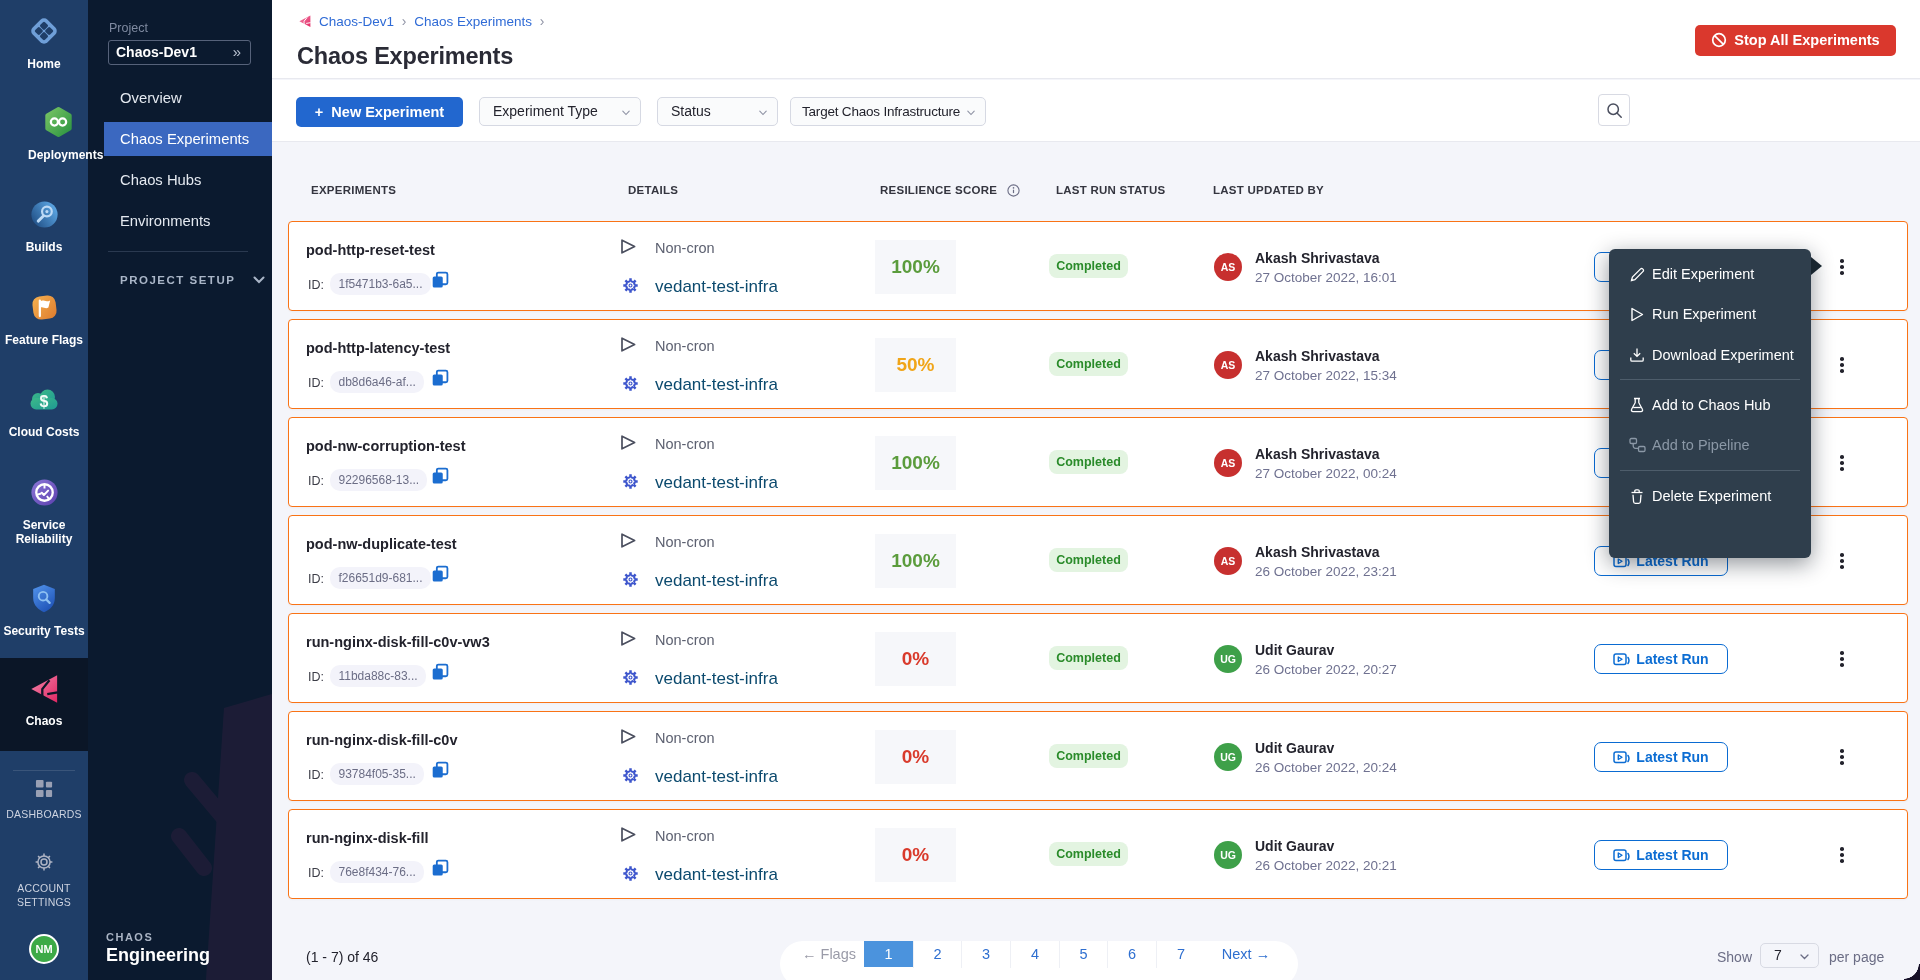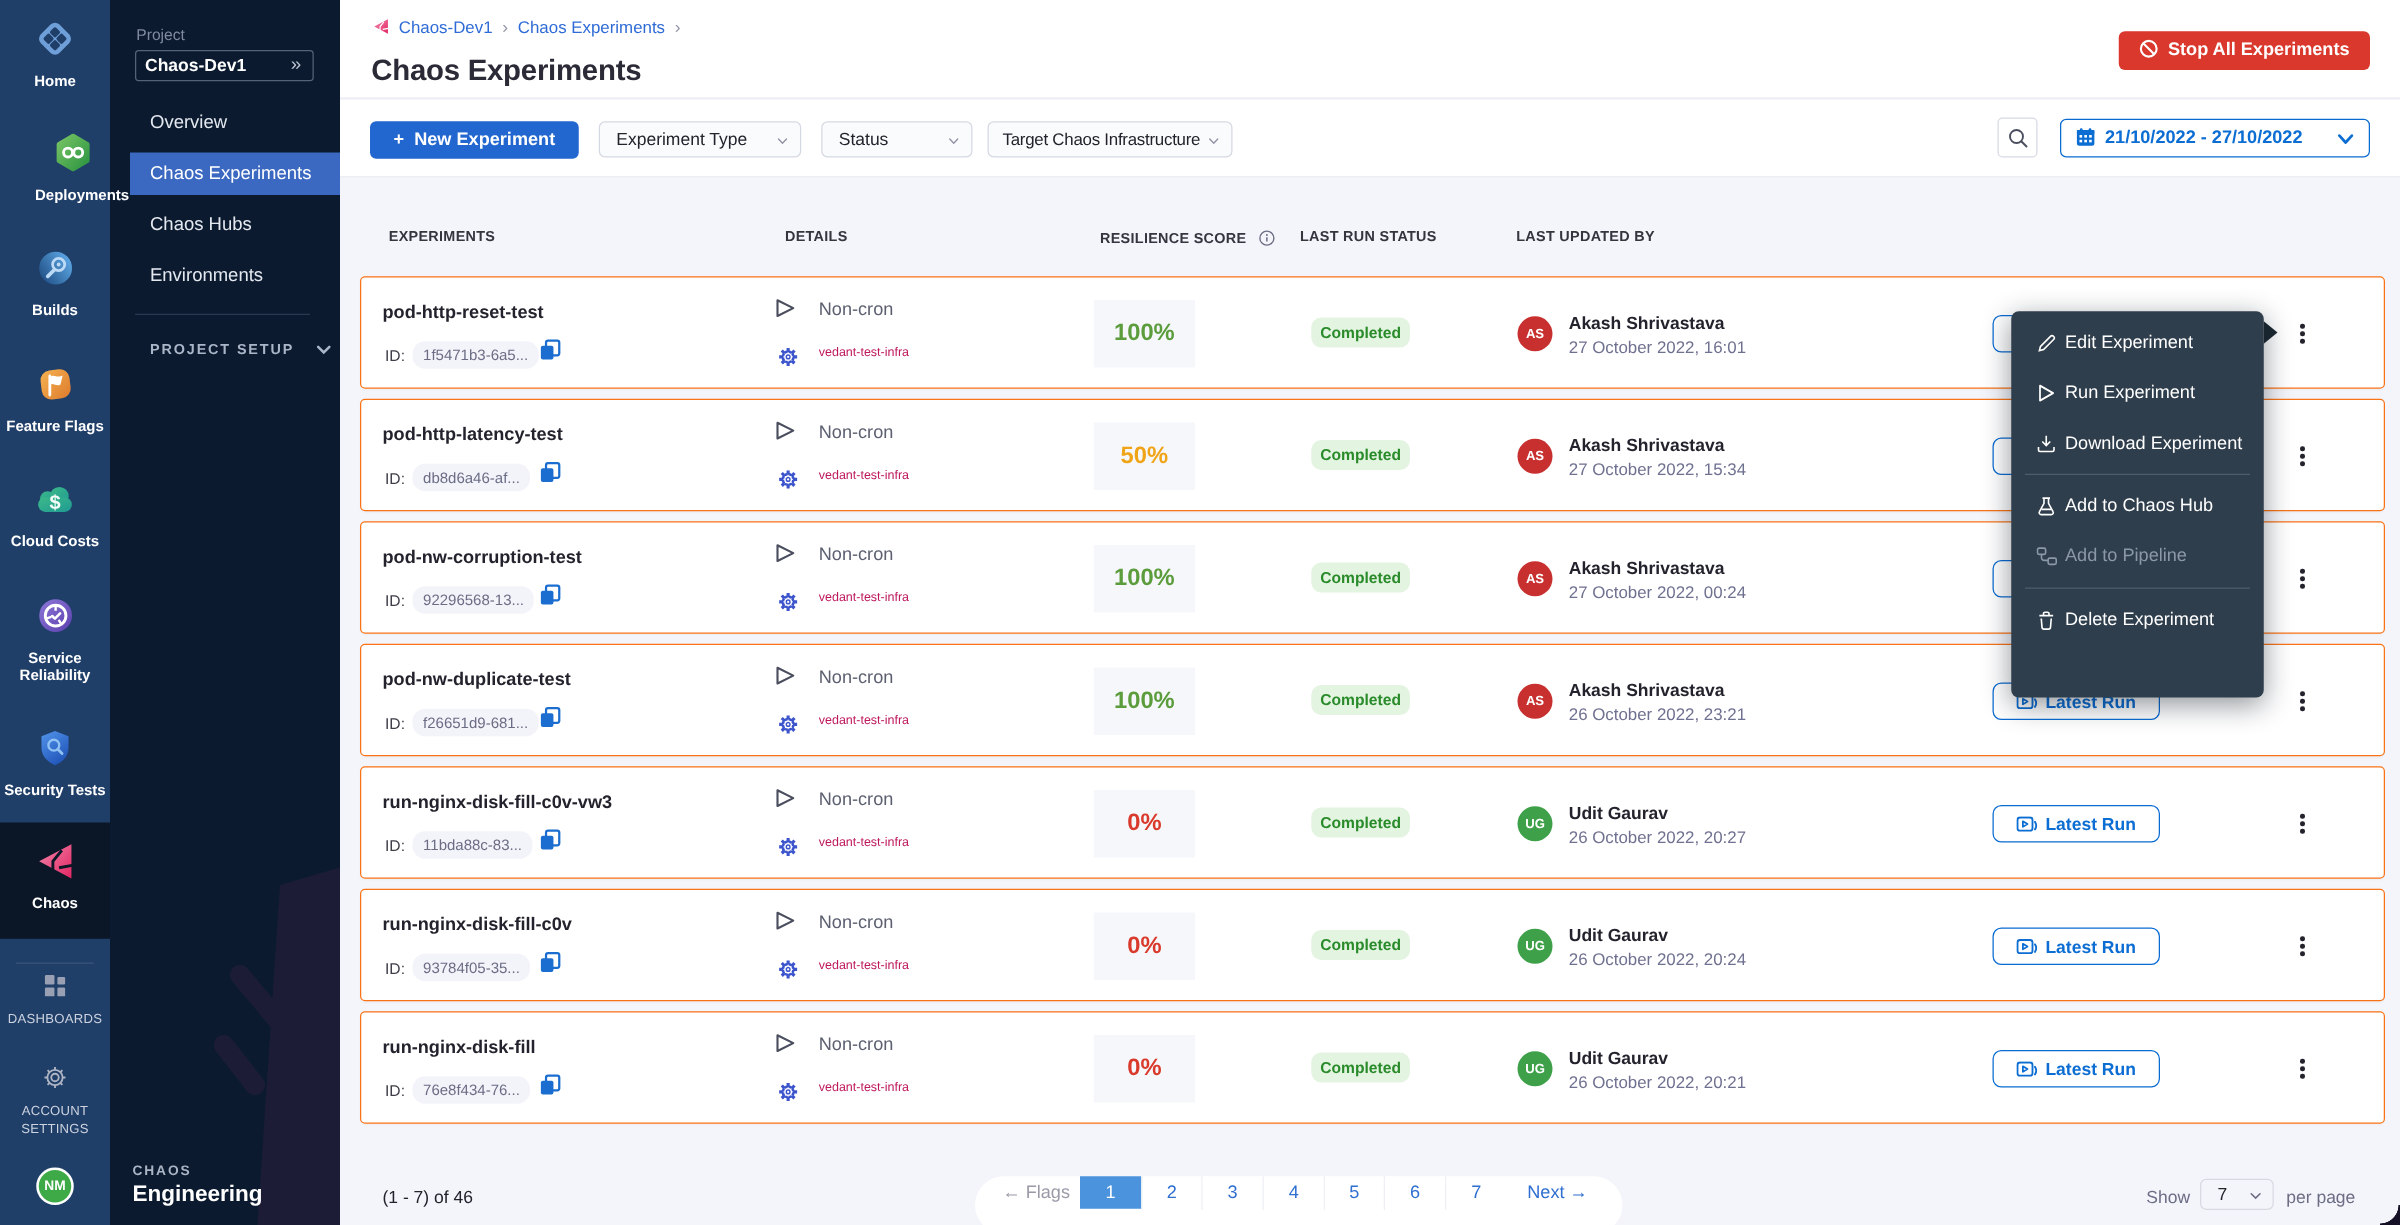--- a/index.html
+++ b/index.html
@@ -52,21 +52,21 @@
 
 .th { position:absolute; font-size:11.5px; font-weight:700; color:#34353f; letter-spacing:0.25px; top:184px; }
 .rowcard { position:absolute; left:16px; width:1620px; height:90px; background:#fff; border:1px solid #f97316; border-radius:4px; box-shadow:0 1px 2px rgba(40,41,61,0.03); }
 .ename { position:absolute; left:17px; top:20px; font-size:14.5px; font-weight:700; color:#23232d; }
 .eid { position:absolute; left:19px; top:52px; font-size:12.5px; color:#3c3d47; }
 .idchip { display:inline-block; background:#f3f3fa; border-radius:10px; color:#6b6d85; font-size:12px; padding:4px 8px; margin-left:3px; position:relative; top:-1px;}
 .cpy { position:absolute; left:142px; top:49px; }
 .dplay { position:absolute; left:330px; top:16px; }
 .dcron { position:absolute; left:366px; top:18px; font-size:14.5px; color:#5c6070; }
 .dgear { position:absolute; left:333px; top:55px; }
-.dlink { position:absolute; left:366px; top:55px; font-size:10px; color:#be185d; }
+.dlink { position:absolute; left:366px; top:55px; font-size:17px; color:#0c4a6e; }
 .score { position:absolute; left:586px; top:18px; width:81px; height:54px; background:#f6f7fa; text-align:center; font-size:19px; font-weight:700; line-height:54px; }
 .sgreen { color:#5b9c3c; } .sorange { color:#f0a519; } .sred { color:#d93a2b; }
 .chip { position:absolute; left:760px; top:32px; width:79px; height:24px; background:#e3f4e1; border-radius:8px; color:#2a8b2a; font-size:12.5px; font-weight:700; text-align:center; line-height:24px; }
 .avatar { position:absolute; left:925px; top:31px; width:28px; height:28px; border-radius:50%; color:#fff; font-size:10.5px; font-weight:700; text-align:center; line-height:28px; }
 .av-red { background:#c7302f; } .av-green { background:#3ea049; }
 .uname { position:absolute; left:966px; top:28px; font-size:14px; font-weight:700; color:#23232d; }
 .udate { position:absolute; left:966px; top:48px; font-size:13.5px; color:#6f7190; }
 .runbtn { position:absolute; left:1305px; top:30px; width:134px; height:30px; border:1px solid #0a6bd2; border-radius:7px; color:#0c6dd3; font-size:14px; font-weight:700; line-height:28px; text-align:center; background:#fff; }
 .runbtn svg { vertical-align:-3px; margin-right:6px; }
 .kebab { position:absolute; left:1551px; top:37px; width:4px; }
@@ -292,48 +292,30 @@
         </svg></div>
     <div class="filterbox" style="left:518px; width:196px; padding-left:11px; font-size:13.5px; letter-spacing:-0.2px;">Target Chaos Infrastructure<svg class="fchev" width="10" height="7" viewBox="0 0 10 7">
           <path d="M1 1.2 L5 5.4 L9 1.2" stroke="#8f93a5" stroke-width="1.4" fill="none" stroke-linecap="round"></path>
         </svg></div>
     <div id="searchbtn">
         <svg style="position:absolute;left:7px;top:7px;" width="17" height="17" viewBox="0 0 17 17">
           <circle cx="7.2" cy="7.2" r="5.2" fill="none" stroke="#4a4e5e" stroke-width="1.5"></circle>
           <path d="M11.2 11.2 L15.2 15.2" stroke="#4a4e5e" stroke-width="1.5" stroke-linecap="round"></path>
         </svg>
       </div>
-    <div id="datebtn"><svg style="vertical-align:-2.5px;margin-right:8px;" width="15" height="15" viewBox="0 0 15 15">
-          <g fill="#0c6dd3">
-            <rect x="0.5" y="2" width="14" height="12.5" rx="2"></rect>
-            <rect x="3" y="0.5" width="2" height="3.5" rx="0.8"></rect>
-            <rect x="10" y="0.5" width="2" height="3.5" rx="0.8"></rect>
-          </g>
-          <g fill="#fff">
-            <rect x="2.6" y="6" width="2.1" height="2.1"></rect>
-            <rect x="6.45" y="6" width="2.1" height="2.1"></rect>
-            <rect x="10.3" y="6" width="2.1" height="2.1"></rect>
-            <rect x="2.6" y="9.8" width="2.1" height="2.1"></rect>
-            <rect x="6.45" y="9.8" width="2.1" height="2.1"></rect>
-            <rect x="10.3" y="9.8" width="2.1" height="2.1"></rect>
-          </g>
-          <rect x="0.5" y="2" width="14" height="2.6" fill="#0c6dd3"></rect>
-        </svg>21/10/2022 - 27/10/2022<svg style="position:absolute;right:12px;top:11px;" width="13" height="9" viewBox="0 0 13 9">
-          <path d="M1.5 1.5 L6.5 7 L11.5 1.5" stroke="#0c6dd3" stroke-width="2.2" fill="none" stroke-linecap="round" stroke-linejoin="round"></path>
-        </svg></div>
   </div>
 
   <div class="th" style="left:39px;">EXPERIMENTS</div>
   <div class="th" style="left:356px;">DETAILS</div>
   <div class="th" style="left:608px;">RESILIENCE SCORE <svg style="vertical-align:-3px;margin-left:6px;" width="13" height="13" viewBox="0 0 13 13">
         <circle cx="6.5" cy="6.5" r="5.6" fill="none" stroke="#6b6d85" stroke-width="1.1"></circle>
         <path d="M6.5 5.7 v3.4" stroke="#6b6d85" stroke-width="1.2"></path>
         <circle cx="6.5" cy="3.9" r="0.8" fill="#6b6d85"></circle>
       </svg></div>
-  <div class="th" style="left:768px;">LAST RUN STATUS</div>
+  <div class="th" style="left:784px;">LAST RUN STATUS</div>
   <div class="th" style="left:941px;">LAST UPDATED BY</div>
 
   <div class="rowcard" style="top:221px;">
     <div class="ename">pod-http-reset-test</div>
     <div class="eid">ID: <span class="idchip">1f5471b3-6a5...</span></div>
     <svg class="cpy" width="18" height="18" viewBox="0 0 17 17">
         <rect x="5.5" y="1.5" width="10" height="11" rx="1.5" fill="none" stroke="#1b6dd0" stroke-width="1.7"></rect>
         <rect x="1.6" y="5.2" width="9.5" height="10.5" rx="1.5" fill="#1b6dd0"></rect>
       </svg>
     <svg class="dplay" width="17" height="17" viewBox="0 0 17 17">

